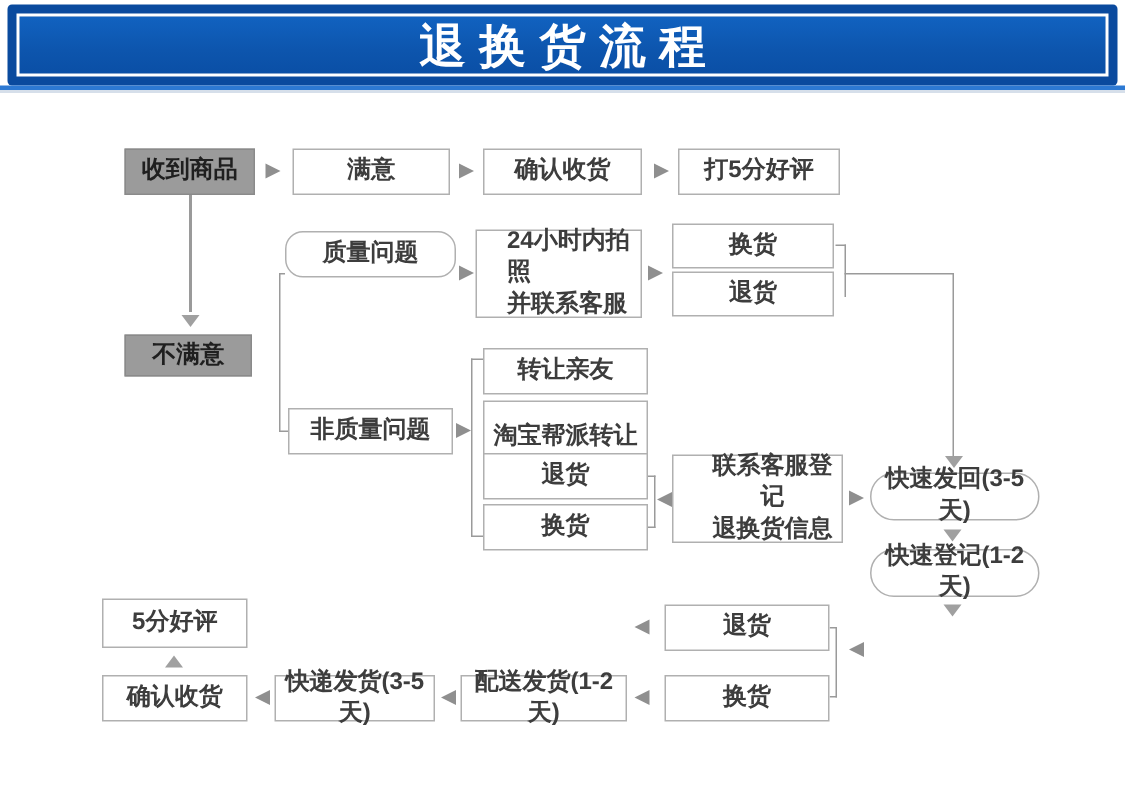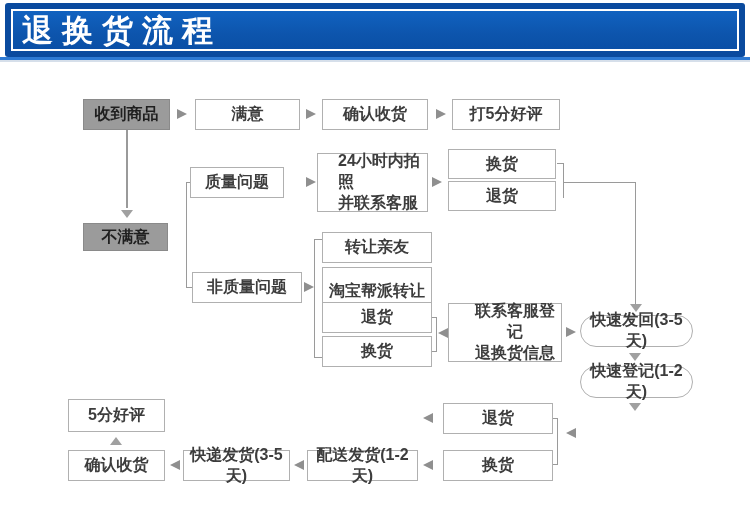--- a/index.html
+++ b/index.html
@@ -8,21 +8,21 @@
     font-family:"Liberation Sans",sans-serif;
   }
   
   .banner{
     position:absolute;left:5px;top:3px;width:740px;height:54px;
     background:#0a4a9e;border-radius:3px;padding:6px;box-sizing:border-box;
   }
   .banner-inner{
     width:100%;height:100%;box-sizing:border-box;border:2px solid #ffffff;
     background:linear-gradient(180deg,#1162c0 0%,#0d55ad 60%,#0a4fa6 100%);
-    display:flex;align-items:center;
+    display:flex;align-items:center;justify-content:center;
   }
   .banner-inner h1{
     margin:0;color:#ffffff;font-size:31px;font-weight:bold;letter-spacing:9px;
     text-indent:9px;line-height:1;
   }
   .banner-accent{position:absolute;left:0;top:57px;width:750px;height:3px;background:#2d79d3;}
   .banner-accent2{position:absolute;left:0;top:60px;width:750px;height:2px;background:#d6dfea;}
   
   .node{
     position:absolute;box-sizing:border-box;background:#ffffff;border:1px solid #b0b0b0;
@@ -73,21 +73,21 @@
   <div class="ln" style="left:126px;top:130px;width:2px;height:78px;"></div>
   <div class="ar d" style="left:121px;top:210px;"></div>
   <div class="node g" style="left:83px;top:223px;width:85px;height:28px;">
       <span>不满意</span>
     </div>
 
   <div class="ln" style="left:186px;top:182px;width:4px;height:1px;"></div>
   <div class="ln" style="left:186px;top:182px;width:1px;height:106px;"></div>
   <div class="ln" style="left:186px;top:287px;width:6px;height:1px;"></div>
 
-  <div class="node" style="left:190px;top:167px;width:94px;height:31px;">
+  <div class="node" style="left:190px;top:154px;width:114px;height:31px;border-radius:12px;">
       <span>质量问题</span>
     </div>
   <div class="ar r" style="left:306px;top:177px;"></div>
   <div class="node two left" style="left:317px;top:153px;width:111px;height:59px;">
     <span>24小时内拍照</span>
     <span>并联系客服</span>
   </div>
   <div class="ar r" style="left:432px;top:177px;"></div>
   <div class="node" style="left:448px;top:149px;width:108px;height:30px;">
       <span>换货</span>

